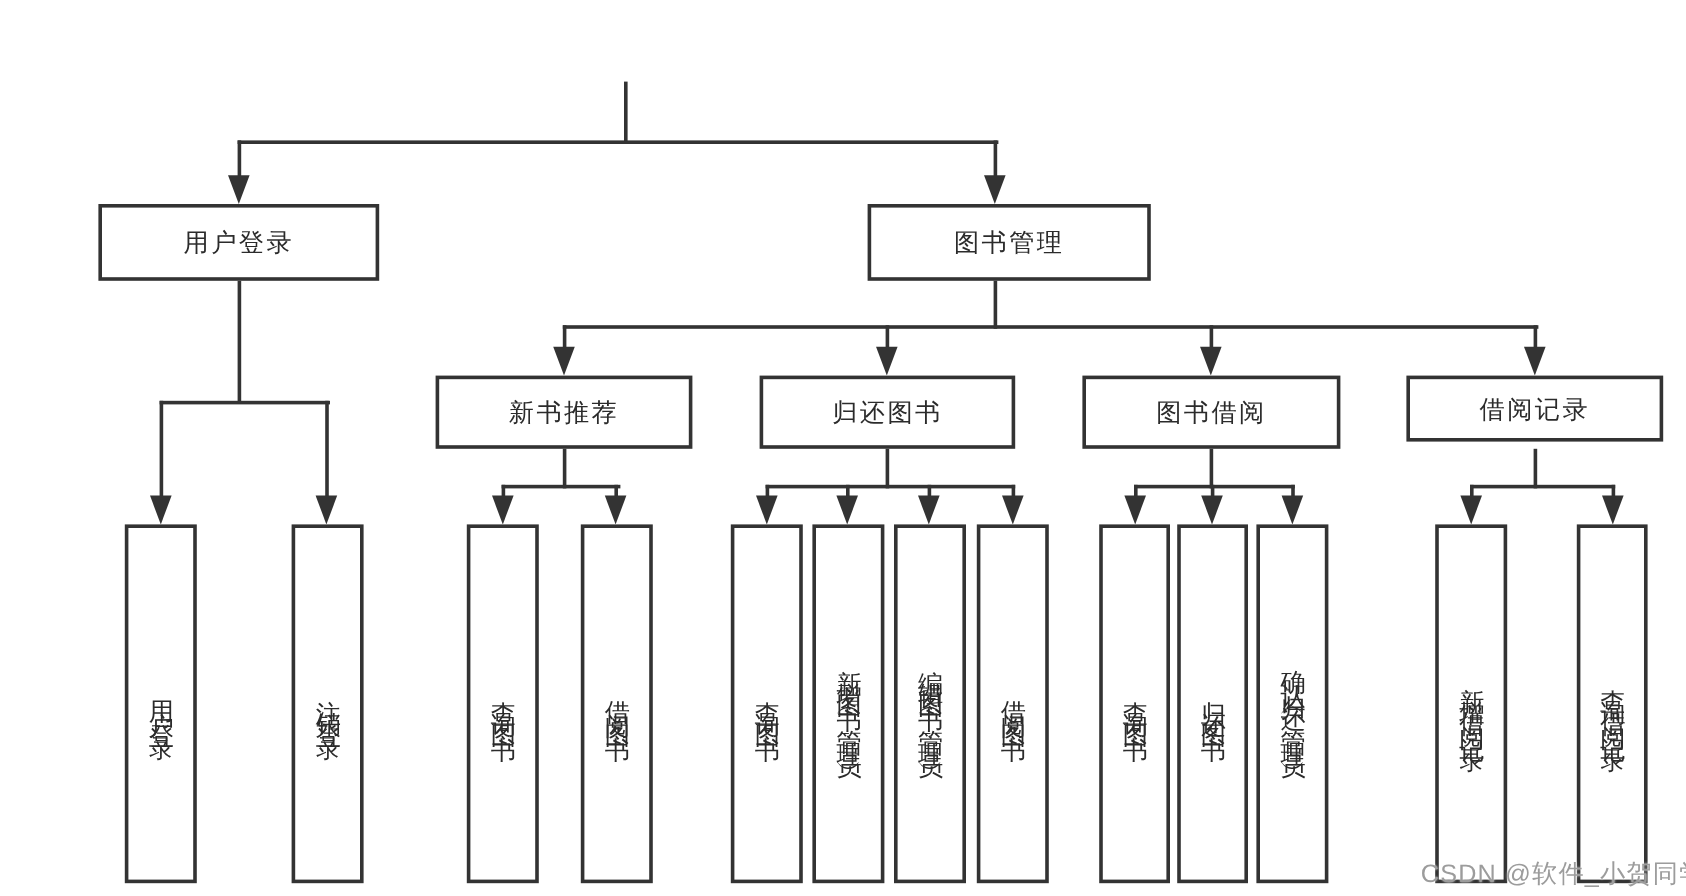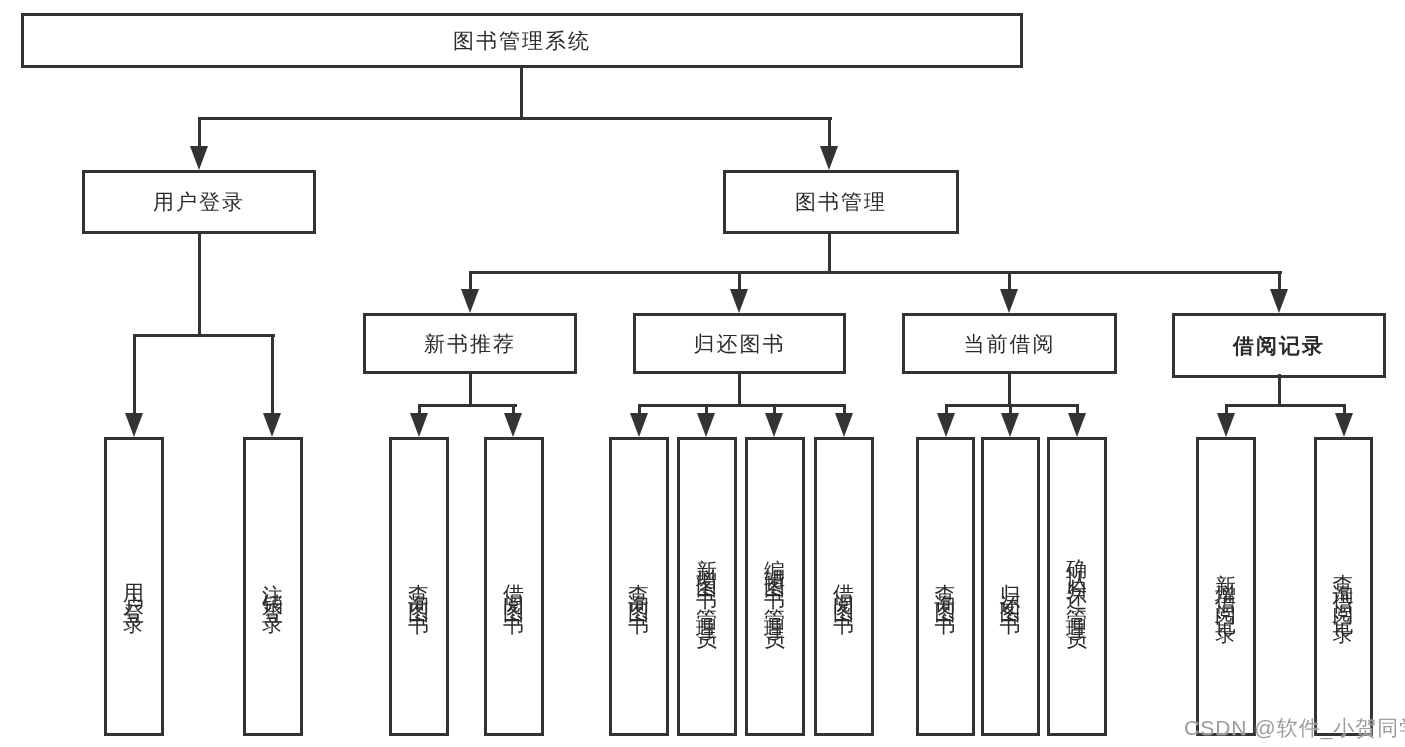--- a/index.html
+++ b/index.html
@@ -57,23 +57,20 @@
     letter-spacing: 1px;
     text-shadow: 0 0 2px #ffffff;
     white-space: nowrap;
   }
 </style>
 </head>
 <body>
 
 <div id="canvas">
 
-  <div class="box" style="left:21px; top:13px; width:1002px; height:55px;">
-    <span>图书管理系统</span>
-  </div>
 
   <div class="vline" style="left:520px; top:68px; height:51px;"></div>
   <div class="hline" style="left:198px; top:117px; width:634px;"></div>
   <div class="vline" style="left:198px; top:117px; height:32px;"></div>
   <div class="arrow" style="left:190px; top:146px;"></div>
   <div class="vline" style="left:828px; top:117px; height:32px;"></div>
   <div class="arrow" style="left:820px; top:146px;"></div>
 
   <div class="box" style="left:82px; top:170px; width:234px; height:64px;">
     <span>用户登录</span>
@@ -100,23 +97,23 @@
   <div class="vline" style="left:1278px; top:271px; height:20px;"></div>
   <div class="arrow" style="left:1270px; top:289px;"></div>
 
   <div class="box" style="left:363px; top:313px; width:214px; height:61px;font-family:Liberation Mono, monospace;">
     <span>新书推荐</span>
   </div>
   <div class="box" style="left:633px; top:313px; width:213px; height:61px;">
     <span>归还图书</span>
   </div>
   <div class="box" style="left:902px; top:313px; width:215px; height:61px;">
-    <span>当前借阅</span>
+    <span>图书借阅</span>
   </div>
-  <div class="box" style="left:1172px; top:313px; width:214px; height:65px;font-weight:bold;">
+  <div class="box" style="left:1172px; top:313px; width:214px; height:55px;">
     <span>借阅记录</span>
   </div>
 
   <div class="vline" style="left:469px; top:374px; height:33px;"></div>
   <div class="hline" style="left:418px; top:404px; width:99px;"></div>
   <div class="vline" style="left:418px; top:404px; height:12px;"></div>
   <div class="arrow" style="left:410px; top:413px;"></div>
   <div class="vline" style="left:512px; top:404px; height:12px;"></div>
   <div class="arrow" style="left:504px; top:413px;"></div>
 

